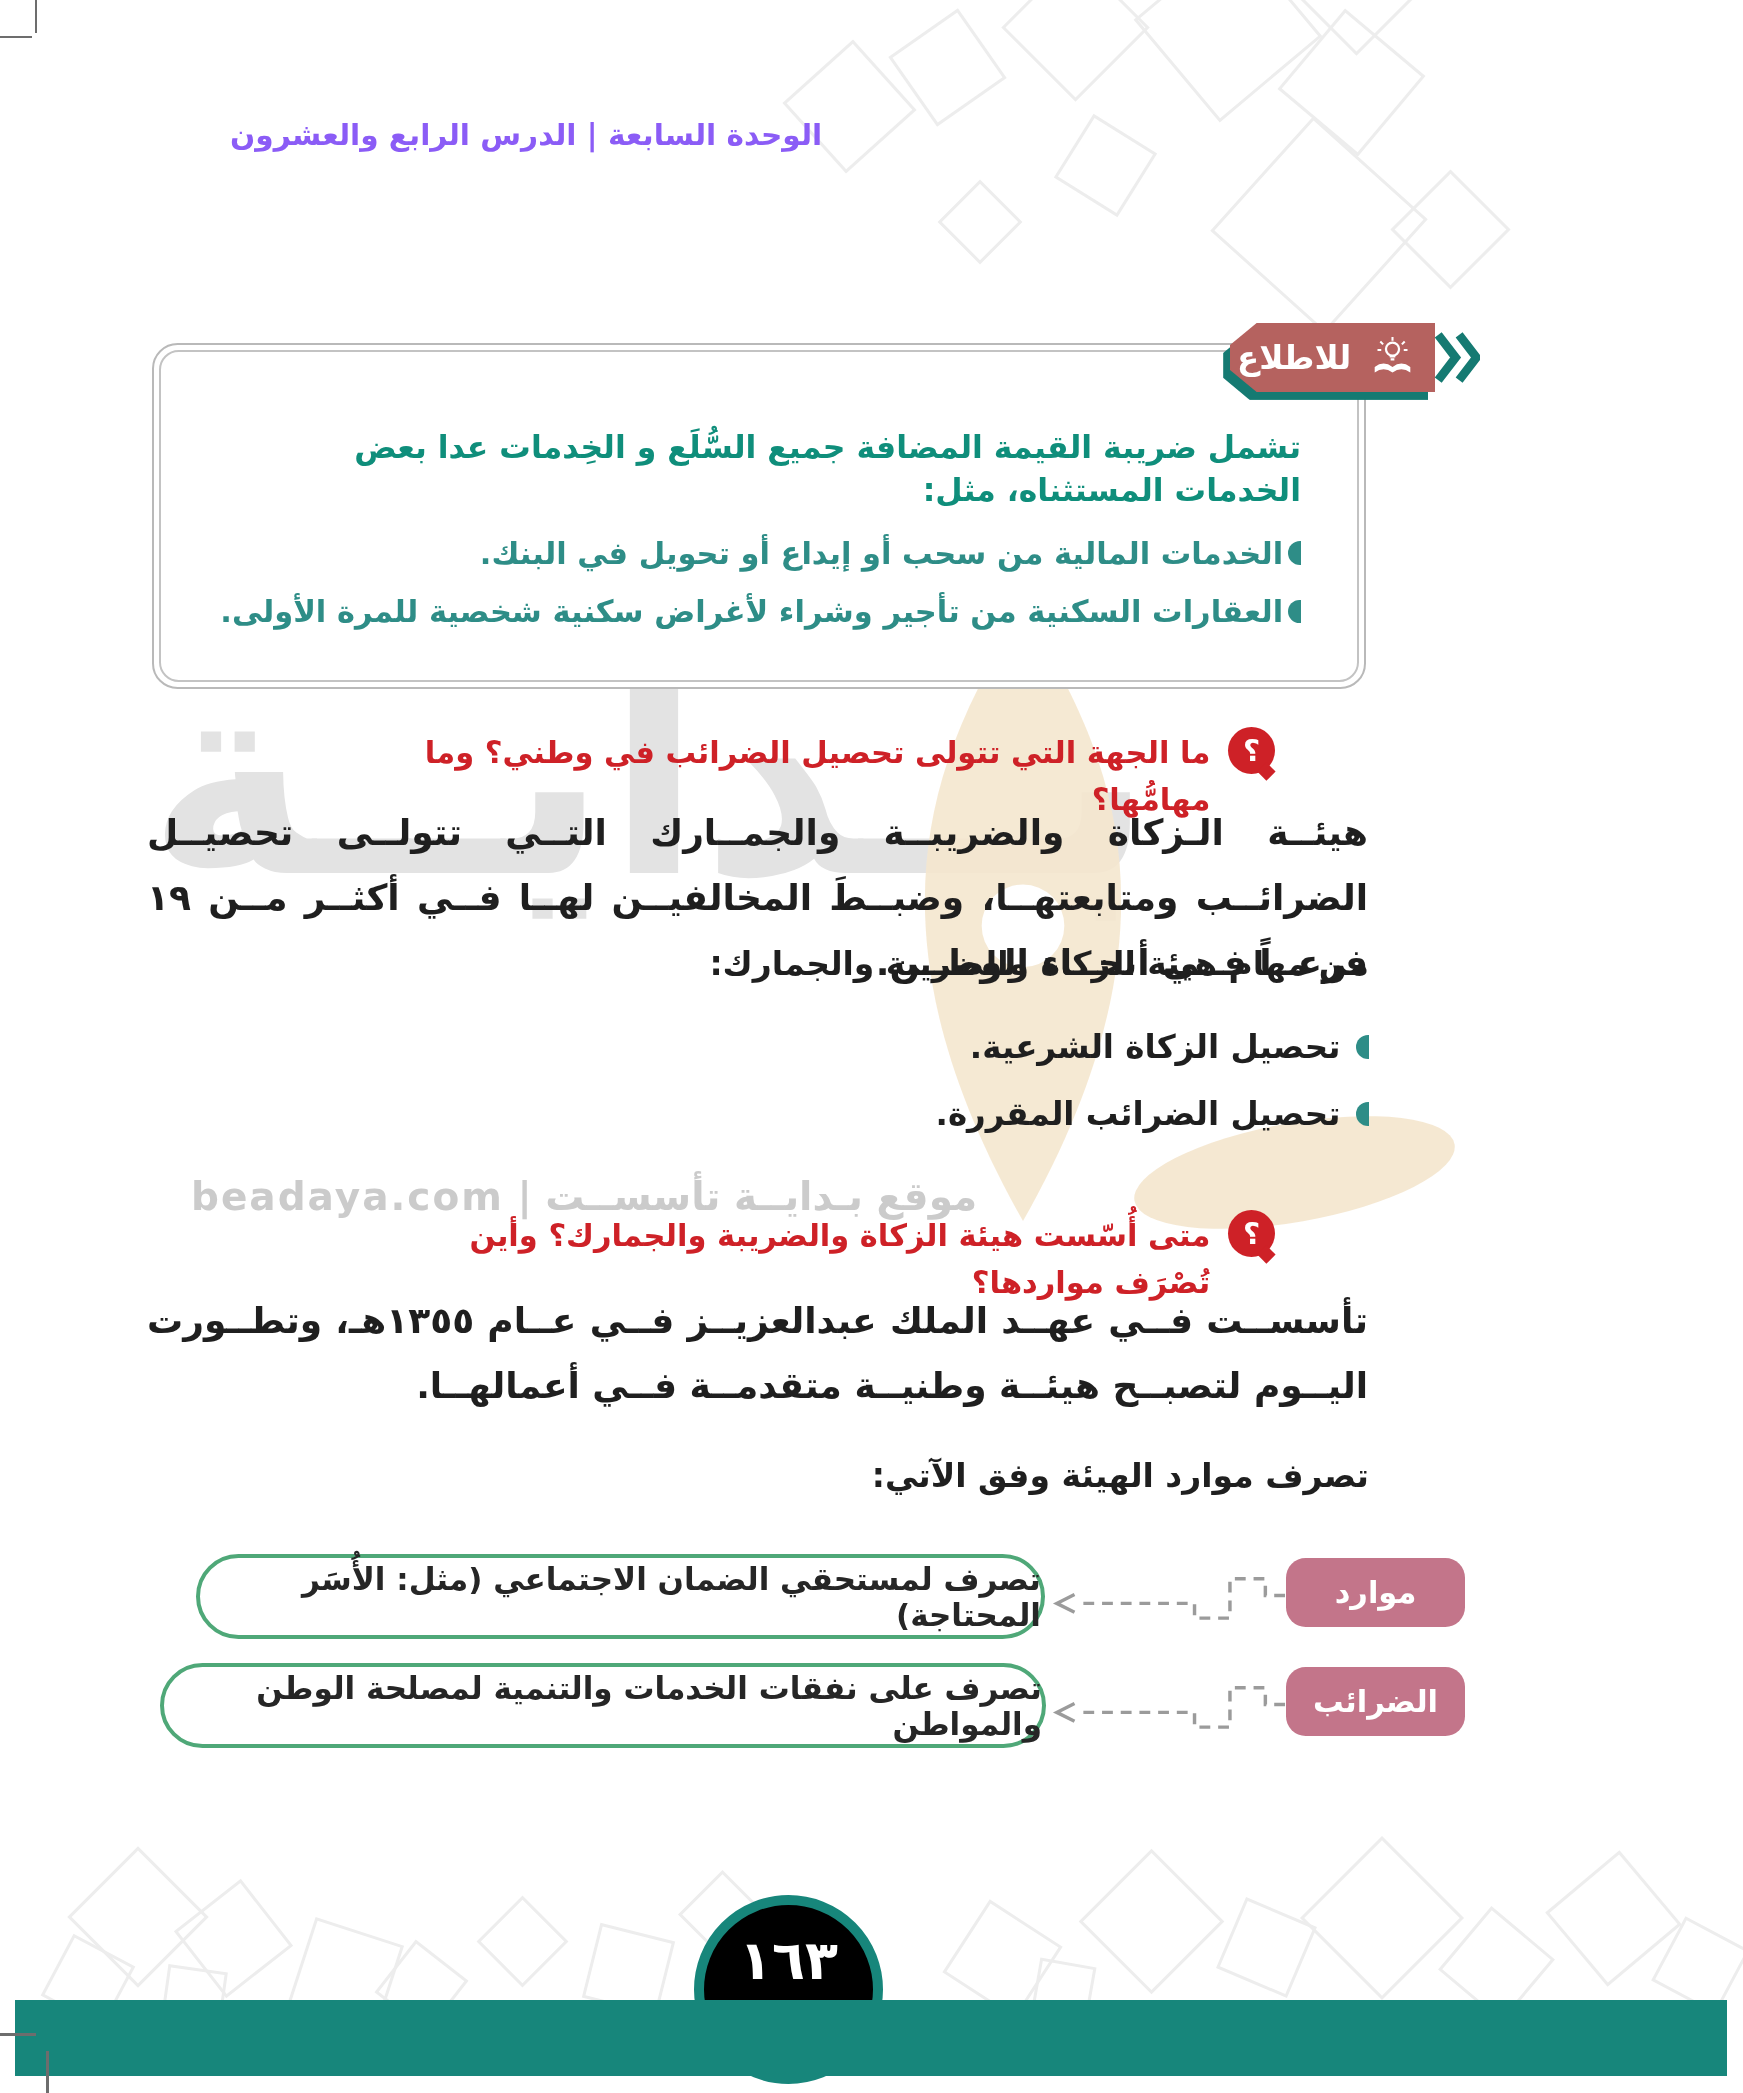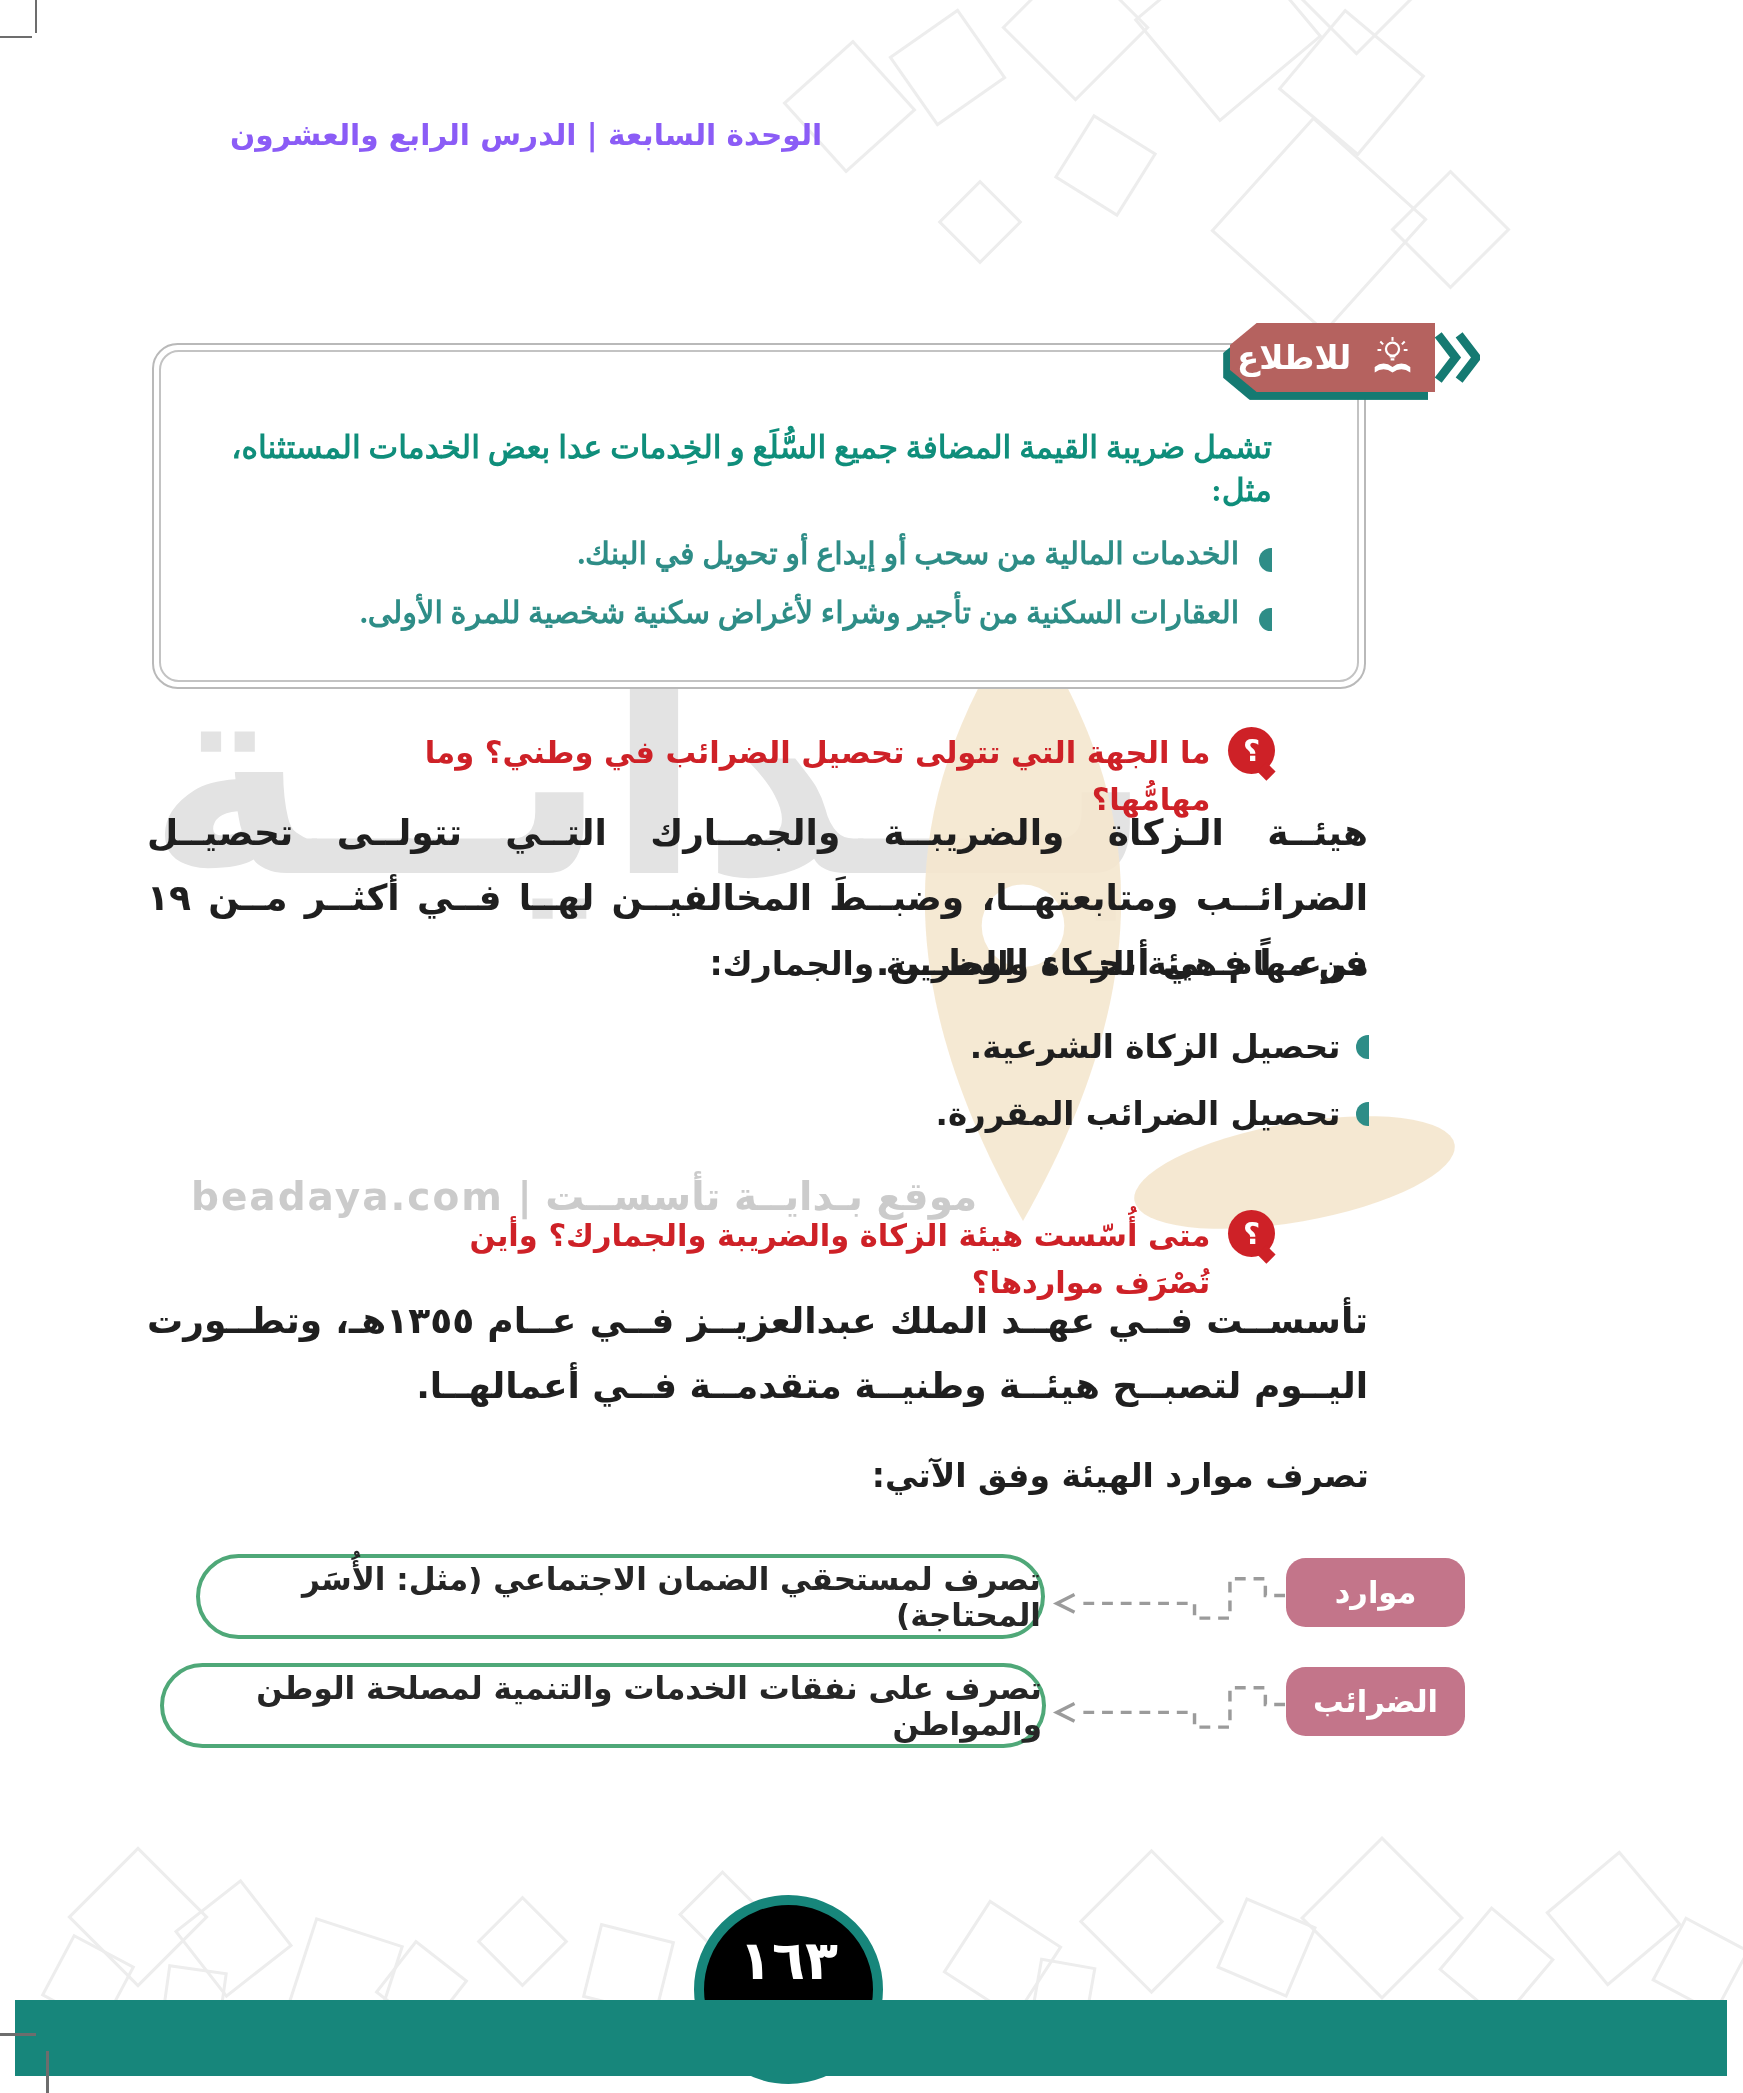--- a/index.html
+++ b/index.html
@@ -10,23 +10,23 @@
   
   .crop{position:absolute;background:#6d6d6d;z-index:4;}
   
   .header{position:absolute;left:231px;top:118px;color:#8b5cf6;font-size:29.6px;
           font-weight:bold;z-index:2;}
   
   .info-box{position:absolute;left:153px;top:343px;width:1210px;height:342px;
             background:#fff;border:2px solid #b9b9b9;border-radius:25.6px;z-index:2;}
   .info-box::before{content:'';position:absolute;inset:4.9px;border:2px solid #c3c3c3;
             border-radius:19.7px;pointer-events:none;}
-  .ib-content{position:absolute;inset:0;padding:81px 92px 0 63px;font-family:Liberation Serif, serif;}
+  .ib-content{position:absolute;inset:0;padding:81px 63px 0 63px;}
   .ib-heading{color:#0F8E7B;font-size:31.5px;font-weight:bold;line-height:43px;}
-  .ib-row{display:flex;gap:20px;align-items:flex-end;margin-top:23.6px;}
+  .ib-row{display:flex;gap:5px;align-items:center;margin-top:23.6px;}
   .marker{flex:0 0 auto;width:12.8px;height:23.6px;background:#2E8D87;
           border-radius:12.8px 0 0 12.8px;}
   .ib-bullet{color:#2E8D87;font-size:30.5px;font-weight:bold;}
   
   .label-shadow,.label-bg{position:absolute;left:1231px;top:323px;width:205px;height:69px;
      clip-path:polygon(0% 32%,13% 0%,100% 0%,100% 100%,13% 100%,0% 68%);z-index:3;}
   .label-shadow{background:#157A72;transform:translate(-6.9px,7.9px);}
   .label-bg{background:#B5625F;display:flex;align-items:center;gap:19px;
             padding-right:19.7px;box-sizing:border-box;}
   .label-text{color:#fff;font-size:32.5px;font-weight:bold;}

